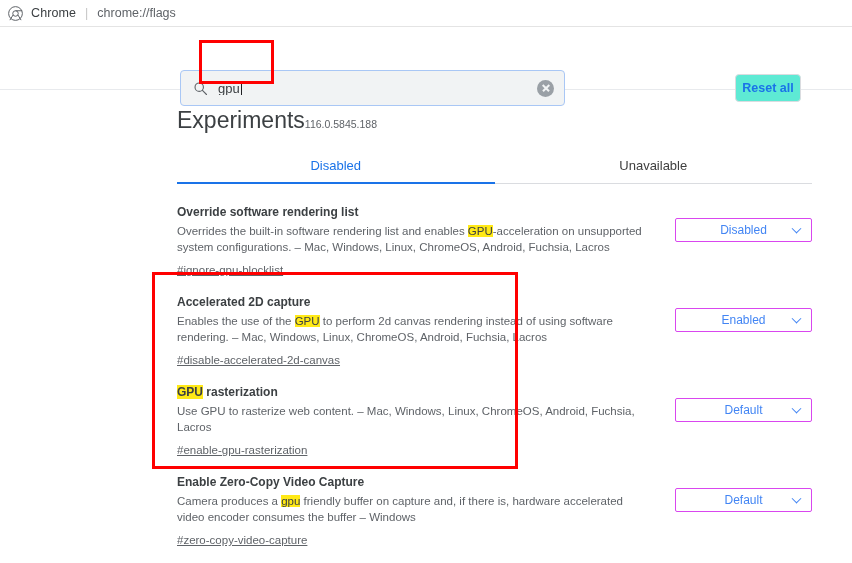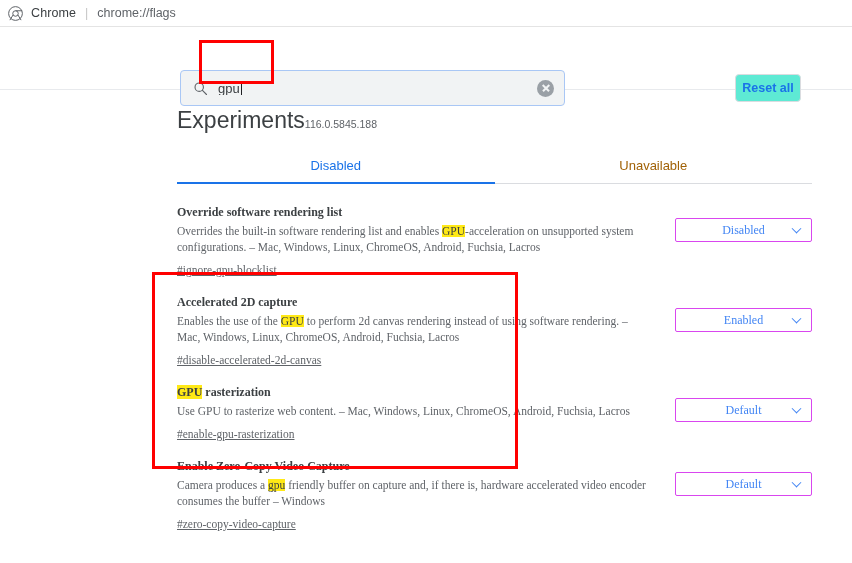--- a/index.html
+++ b/index.html
@@ -99,33 +99,33 @@
     position:relative;
     margin:19px 40px 0 177px;
     height:31px;
     border-bottom:1px solid #dadce0;
     display:flex;
   }
   .tab {
     flex:1 1 50%;
     text-align:center;
     font-size:13px;
-    color:#a16207;
+    color:#404040;
     line-height:26px;
     cursor:pointer;
     position:relative;
   }
   .tab.active { color:#1a73e8; }
   .tab.active::after {
     content:""; position:absolute; left:0; right:0; bottom:-1px;
     height:2.5px; background:#1a73e8;
   }
 
   
-  .flaglist { margin:0 40px 0 177px; padding-top:10px;font-family:Liberation Serif, serif; }
+  .flaglist { margin:0 40px 0 177px; padding-top:10px; }
   .flag {
     display:flex; align-items:flex-start;
     padding:10px 0 6px 0;
     position:relative;
   }
   .flag-text { width:470px; flex:0 0 auto; }
   .flag-title {
     font-size:12px; font-weight:700; color:#3c4043;
     margin-bottom:3px; line-height:16px;
   }

